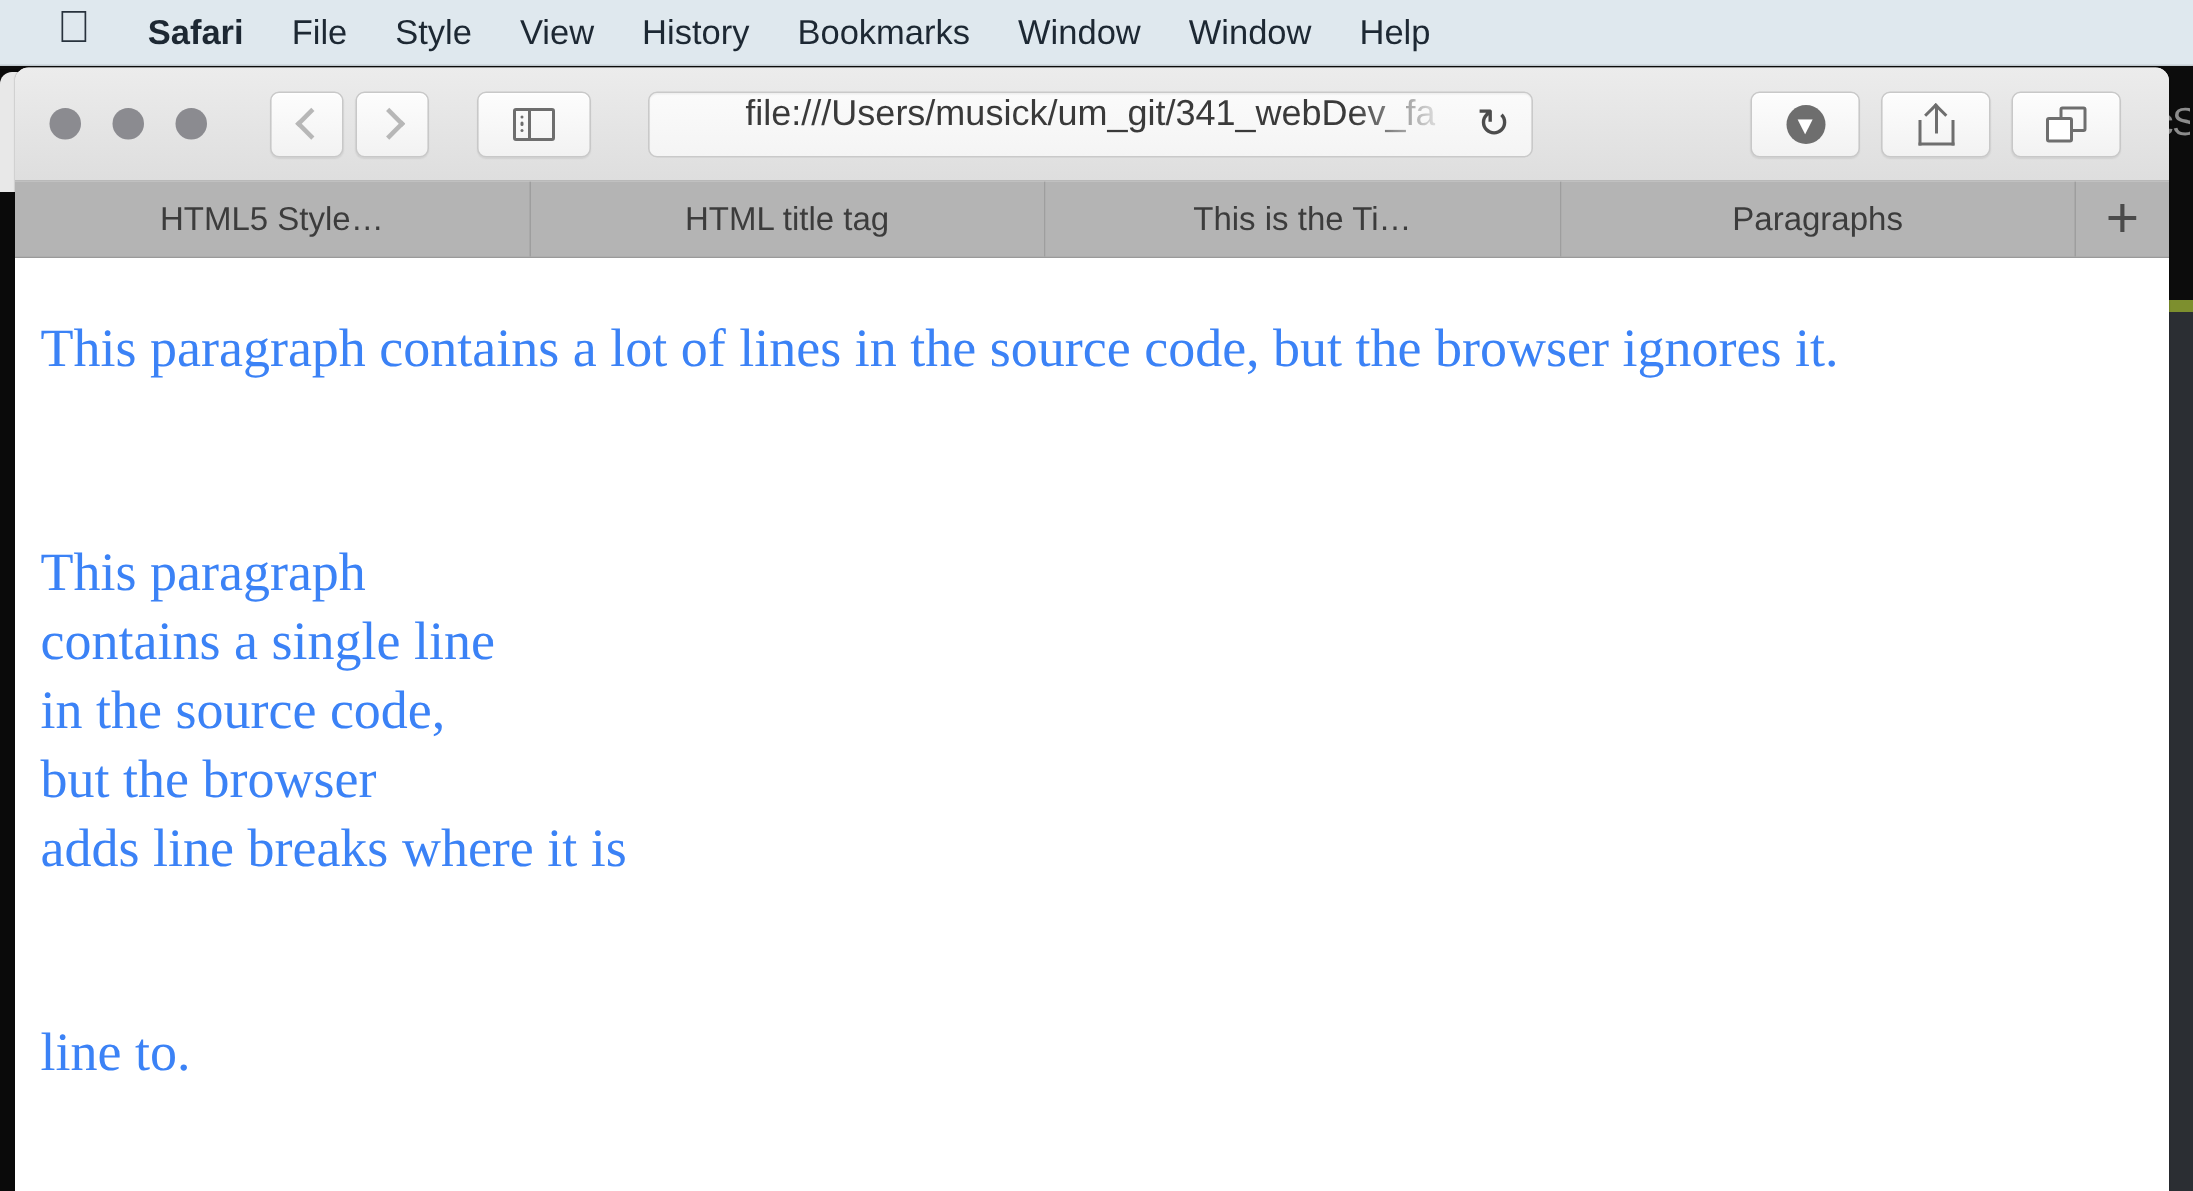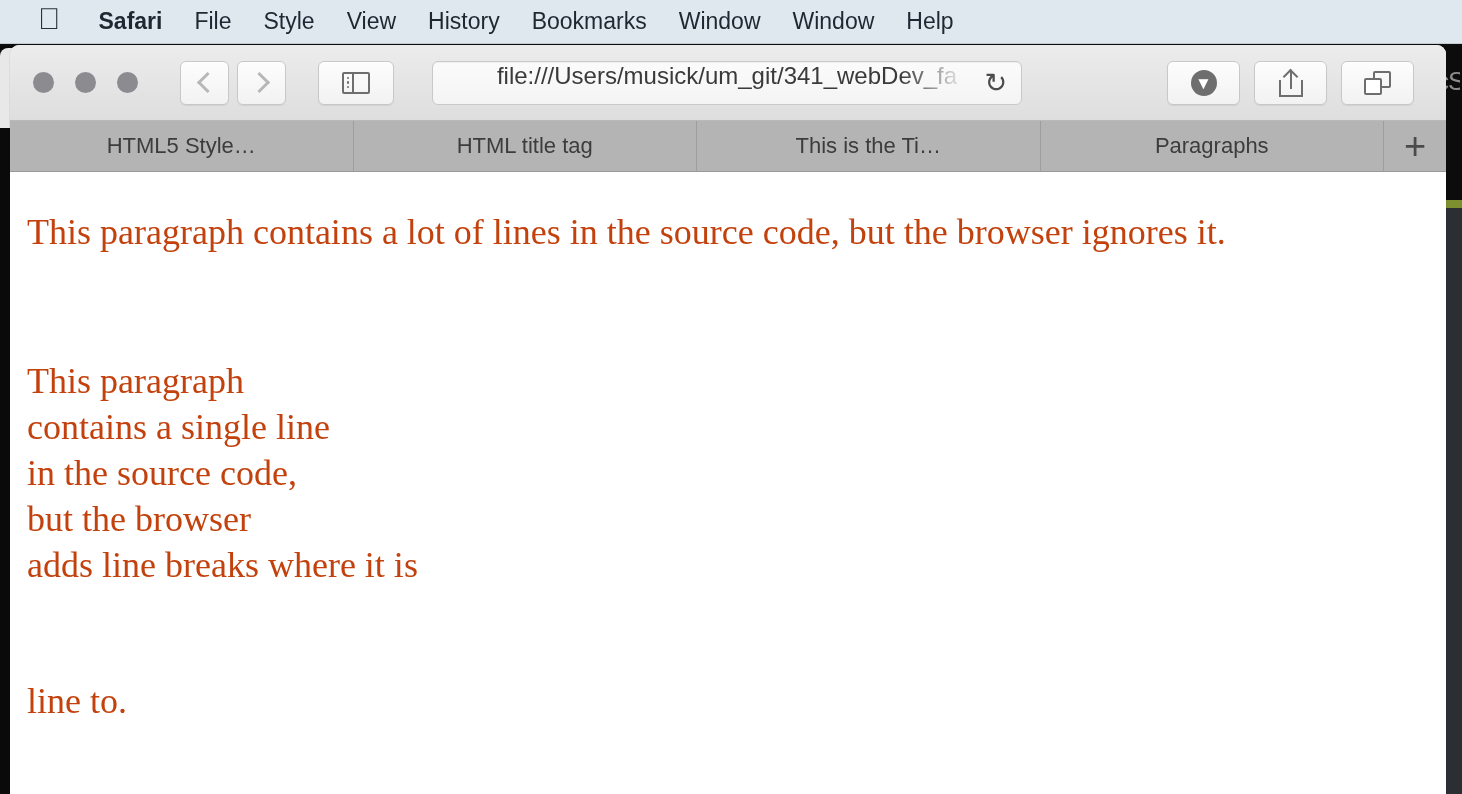--- a/index.html
+++ b/index.html
@@ -172,21 +172,21 @@
     position:relative;
     height:621px;
     background:#ffffff;
     overflow:hidden;
     font-family:"Liberation Serif", serif;
   }
   .para {
     font-family:"Liberation Serif", serif;
     font-size:36px;
     line-height:46px;
-    color:#c2410c;
+    color:#3b82f6;
     padding-left:17px;
   }
   #para-1 { padding-top:37px; }
   #para-2 { padding-top:103px; }
   #para-3 { padding-top:90px; }
 
   #page-scrollbar {
     position:absolute; right:0; top:0; width:0; height:100%;
   }
 </style>

